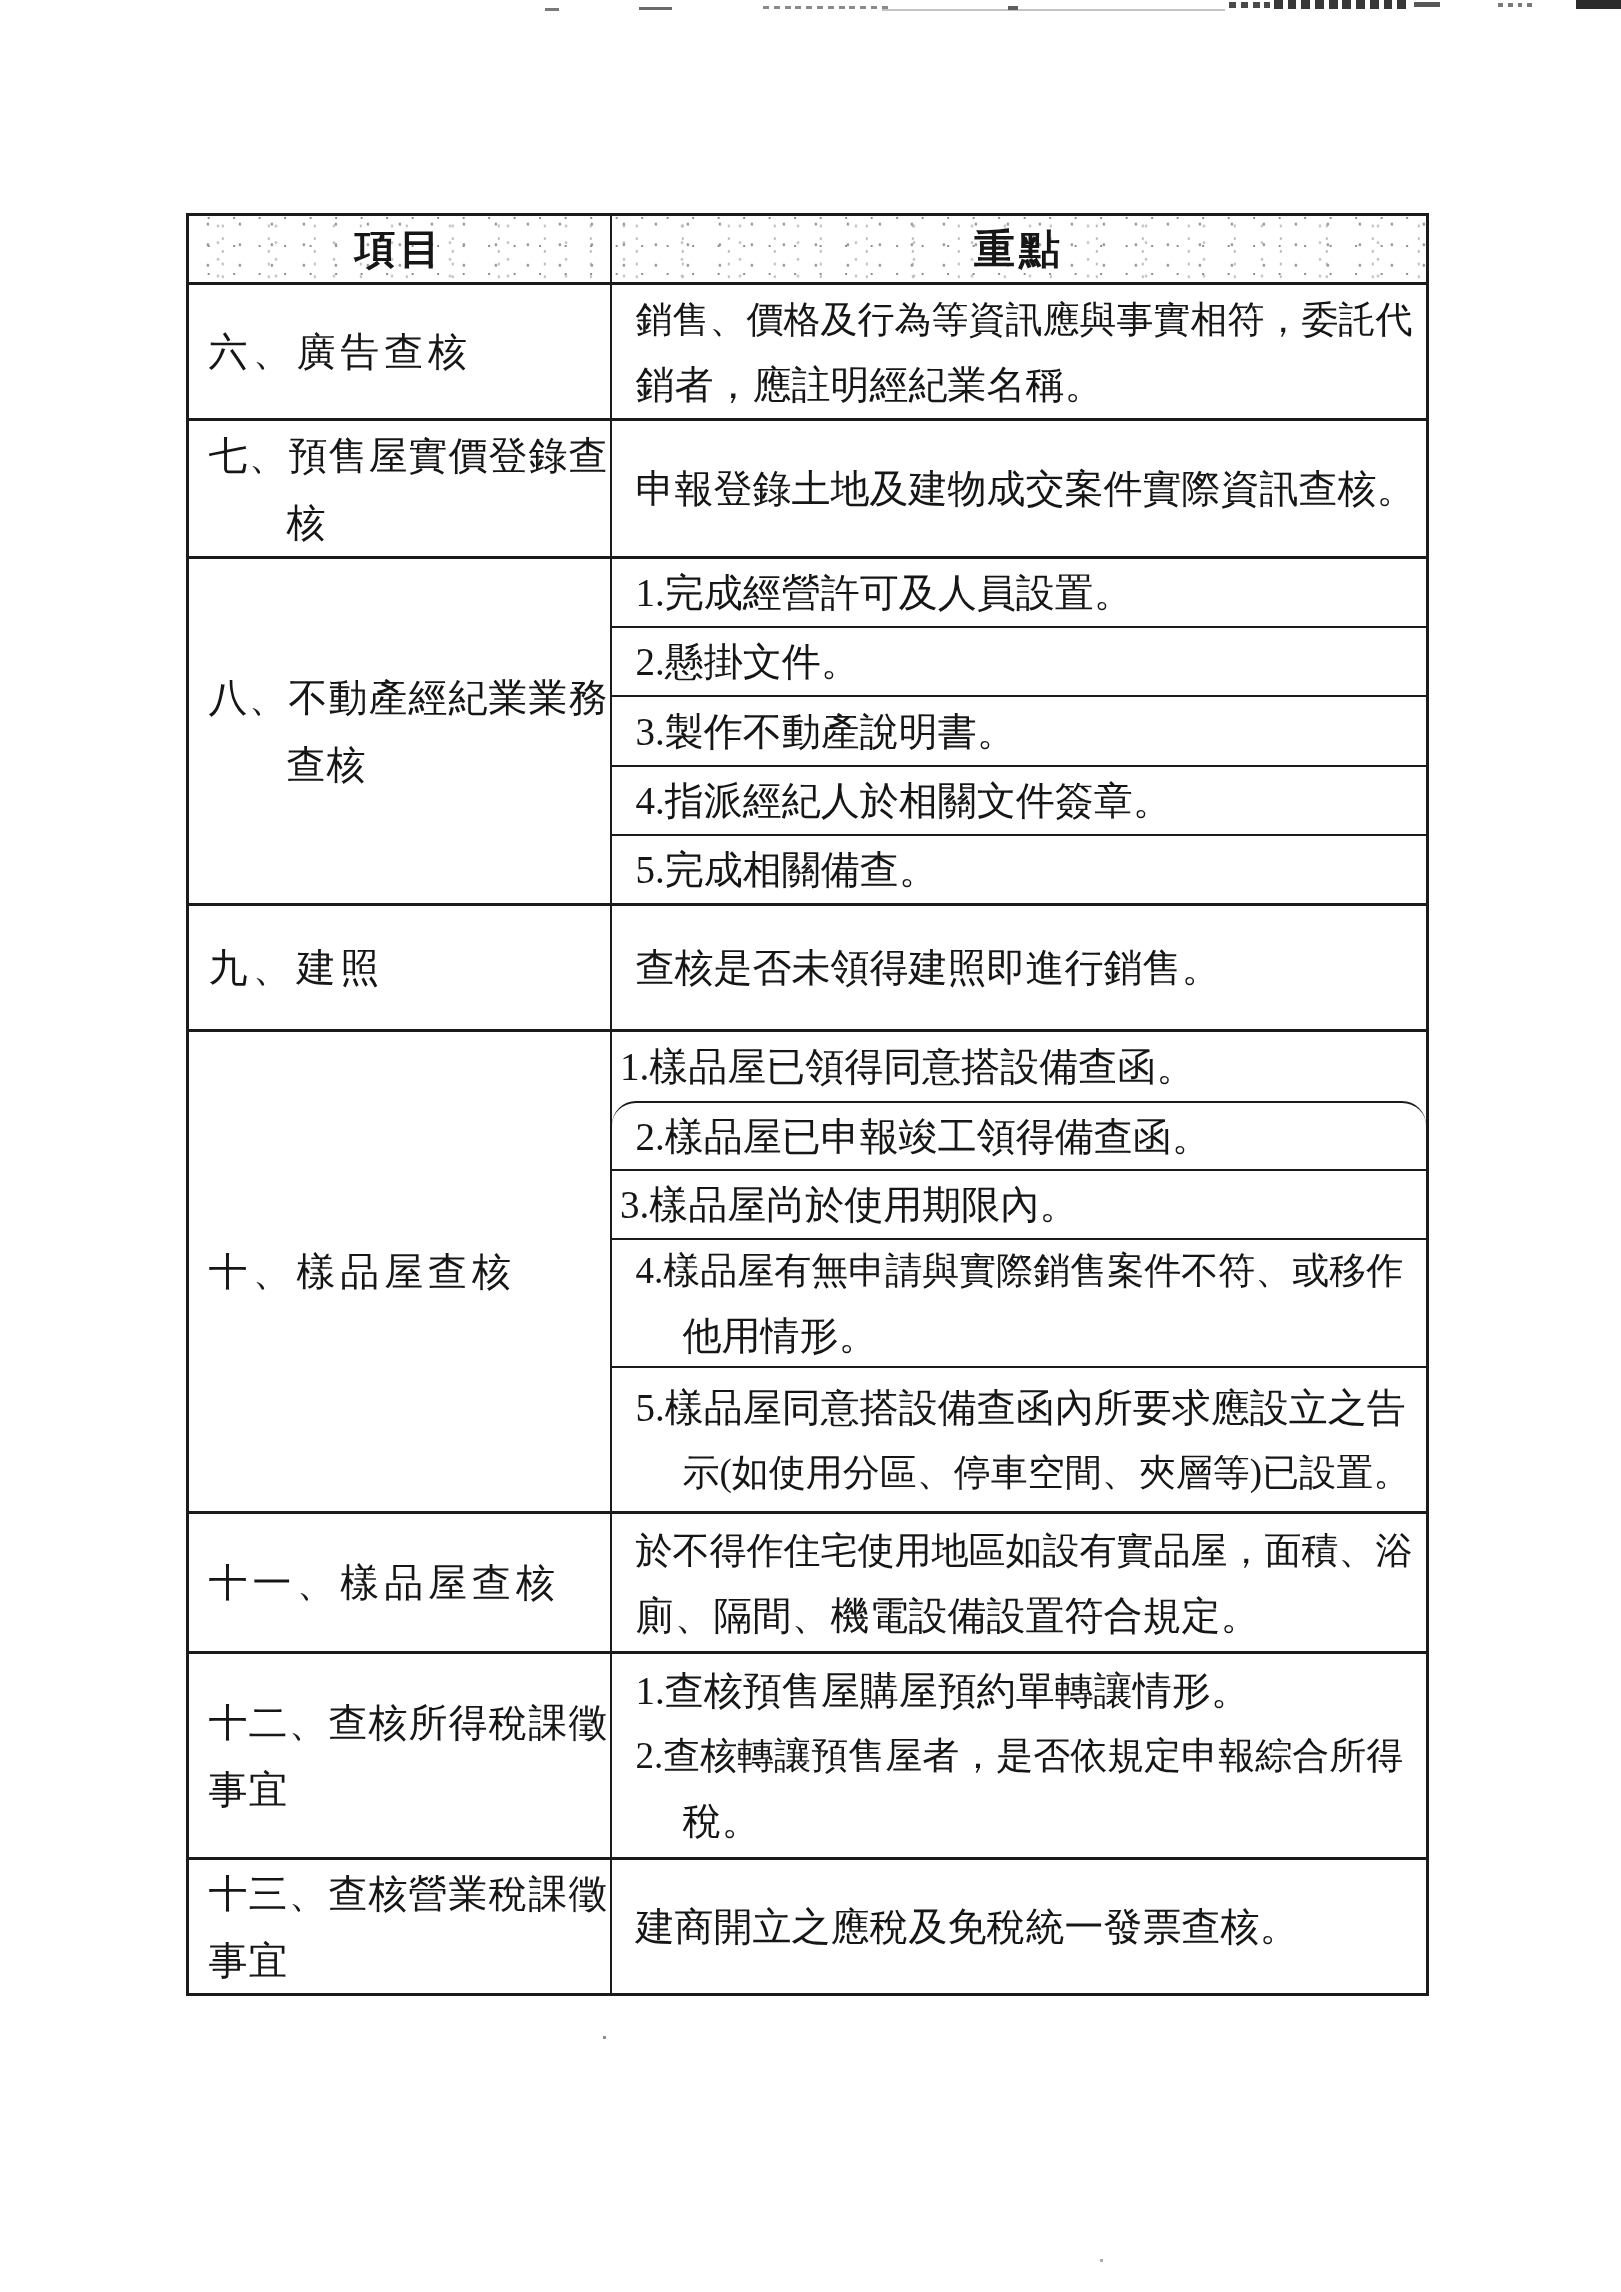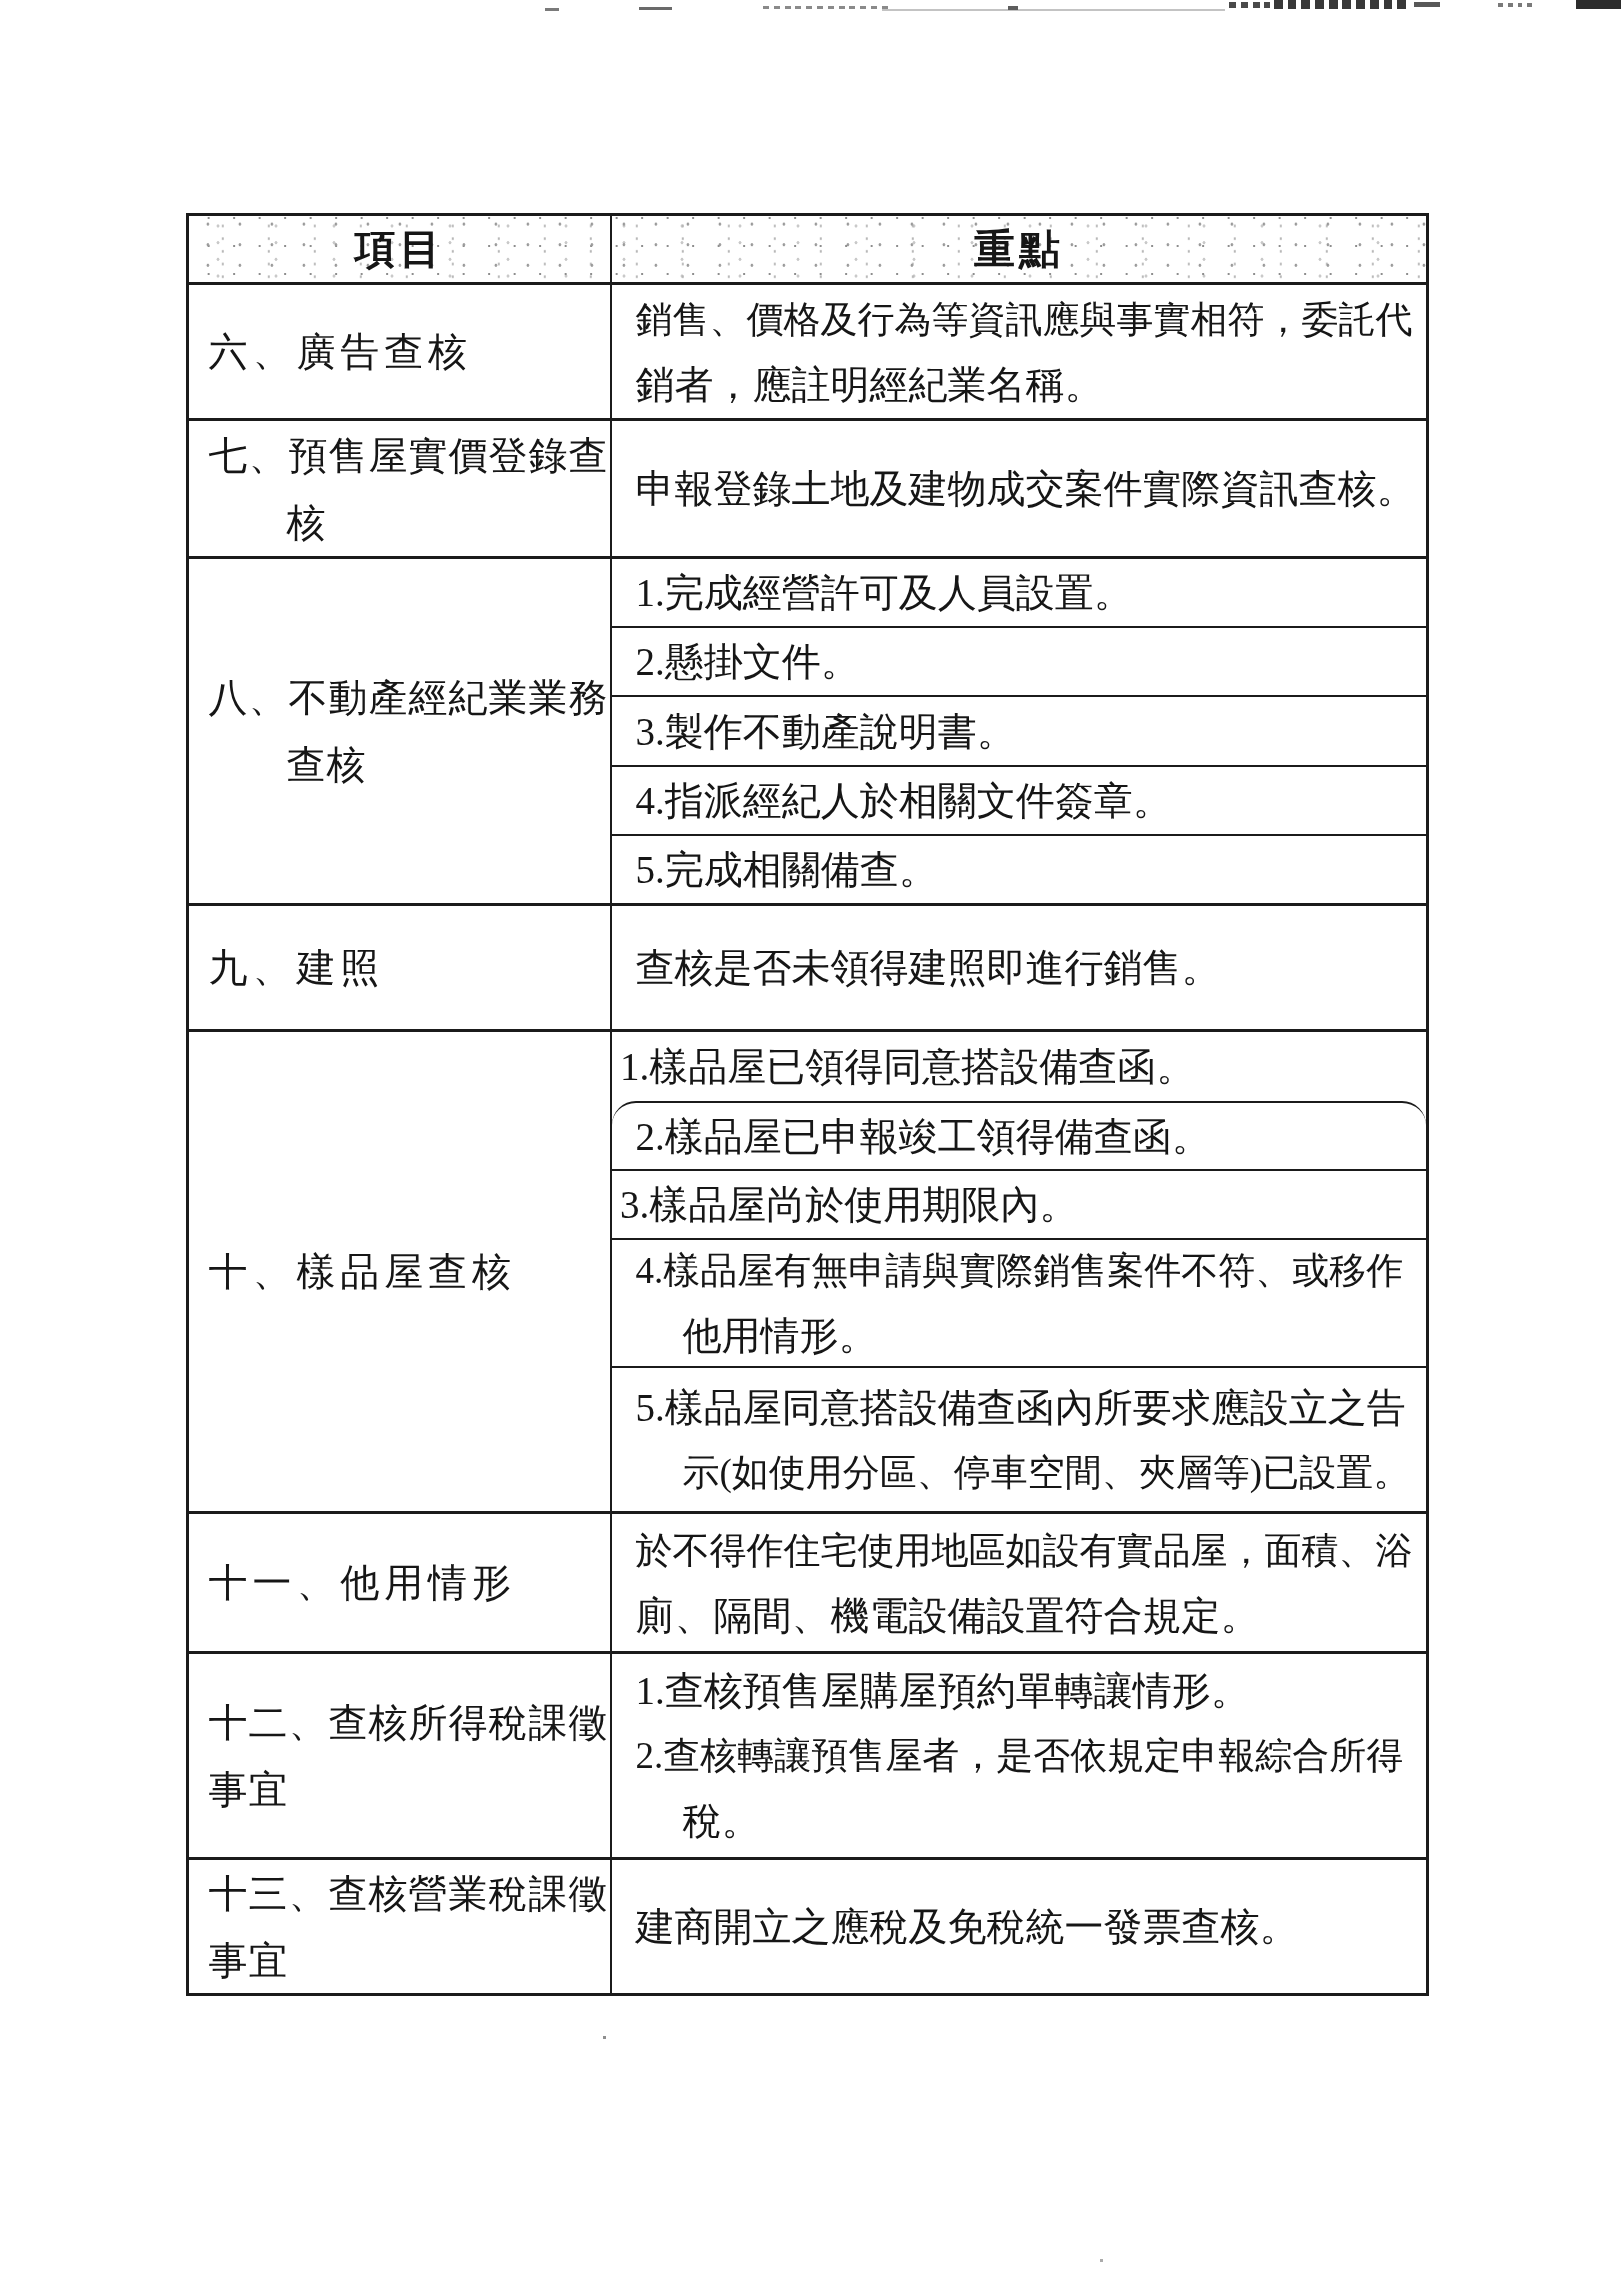--- a/index.html
+++ b/index.html
@@ -202,21 +202,21 @@
         </div>
         <div class="sub flex1">
           <div class="pline">5.樣品屋同意搭設備查函內所要求應設立之告</div>
           <div class="pline t ind48">示(如使用分區、停車空間、夾層等)已設置。</div>
         </div>
       </div>
     </div>
 
     <div class="row h-r11">
       <div class="c1 ls5">
-        <div class="lline">十一、他用情形</div>
+        <div class="lline">十一、樣品屋查核</div>
       </div>
       <div class="c2 plain">
         <div class="pline t">於不得作住宅使用地區如設有實品屋，面積、浴</div>
         <div class="pline">廁、隔間、機電設備設置符合規定。</div>
       </div>
     </div>
 
     <div class="row h-r12">
       <div class="c1 ls1">
         <div class="lline">十二、查核所得稅課徵</div>

